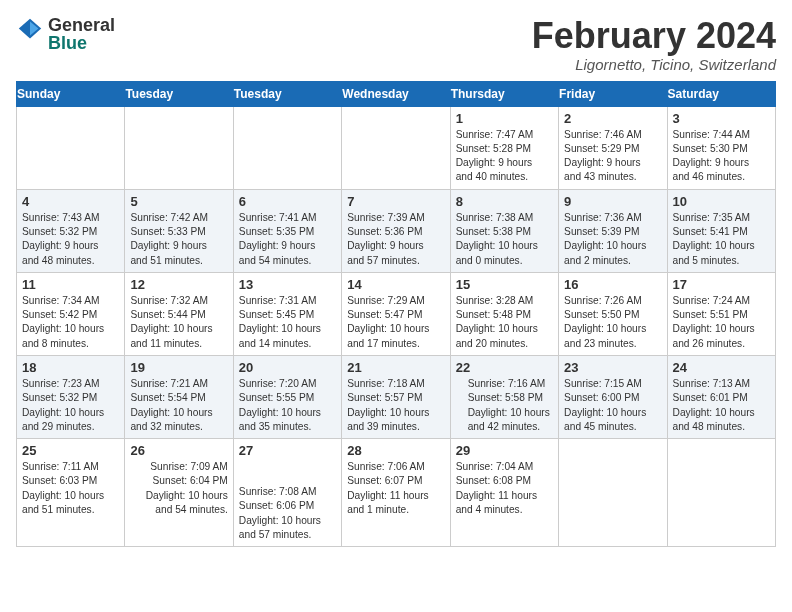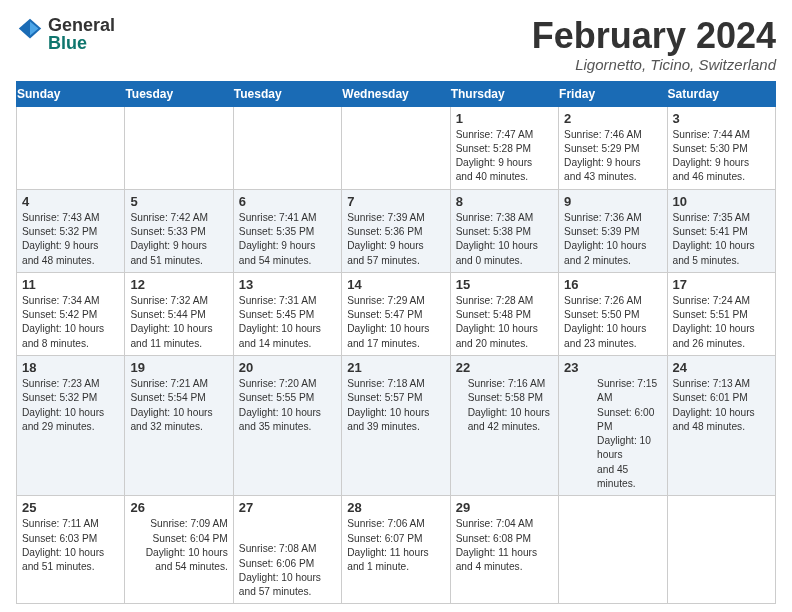--- a/index.html
+++ b/index.html
@@ -223,21 +223,21 @@
         </td>
         <td>
           <div class="day-num">14</div>
           <div class="day-info" style="white-space: pre-line;">Sunrise: 7:29 AM
 Sunset: 5:47 PM
 Daylight: 10 hours
 and 17 minutes.</div>
         </td>
         <td>
           <div class="day-num">15</div>
-          <div class="day-info" style="white-space: pre-line;">Sunrise: 7:28 AM
+          <div class="day-info" style="white-space: pre-line;">Sunrise: 3:28 AM
 Sunset: 5:48 PM
 Daylight: 10 hours
 and 20 minutes.</div>
         </td>
         <td>
           <div class="day-num">16</div>
           <div class="day-info" style="white-space: pre-line;">Sunrise: 7:26 AM
 Sunset: 5:50 PM
 Daylight: 10 hours
 and 23 minutes.</div>
@@ -281,21 +281,21 @@
         </td>
         <td>
           <div class="day-num">22</div>
           <div class="day-info" style="white-space: pre-line; margin-left: 12px;">Sunrise: 7:16 AM
 Sunset: 5:58 PM
 Daylight: 10 hours
 and 42 minutes.</div>
         </td>
         <td>
           <div class="day-num">23</div>
-          <div class="day-info" style="white-space: pre-line; margin-left: 33px;">Sunrise: 7:15 AM
+          <div class="day-info" style="white-space: pre-line;">Sunrise: 7:15 AM
 Sunset: 6:00 PM
 Daylight: 10 hours
 and 45 minutes.</div>
         </td>
         <td>
           <div class="day-num">24</div>
           <div class="day-info" style="white-space: pre-line;">Sunrise: 7:13 AM
 Sunset: 6:01 PM
 Daylight: 10 hours
 and 48 minutes.</div>

